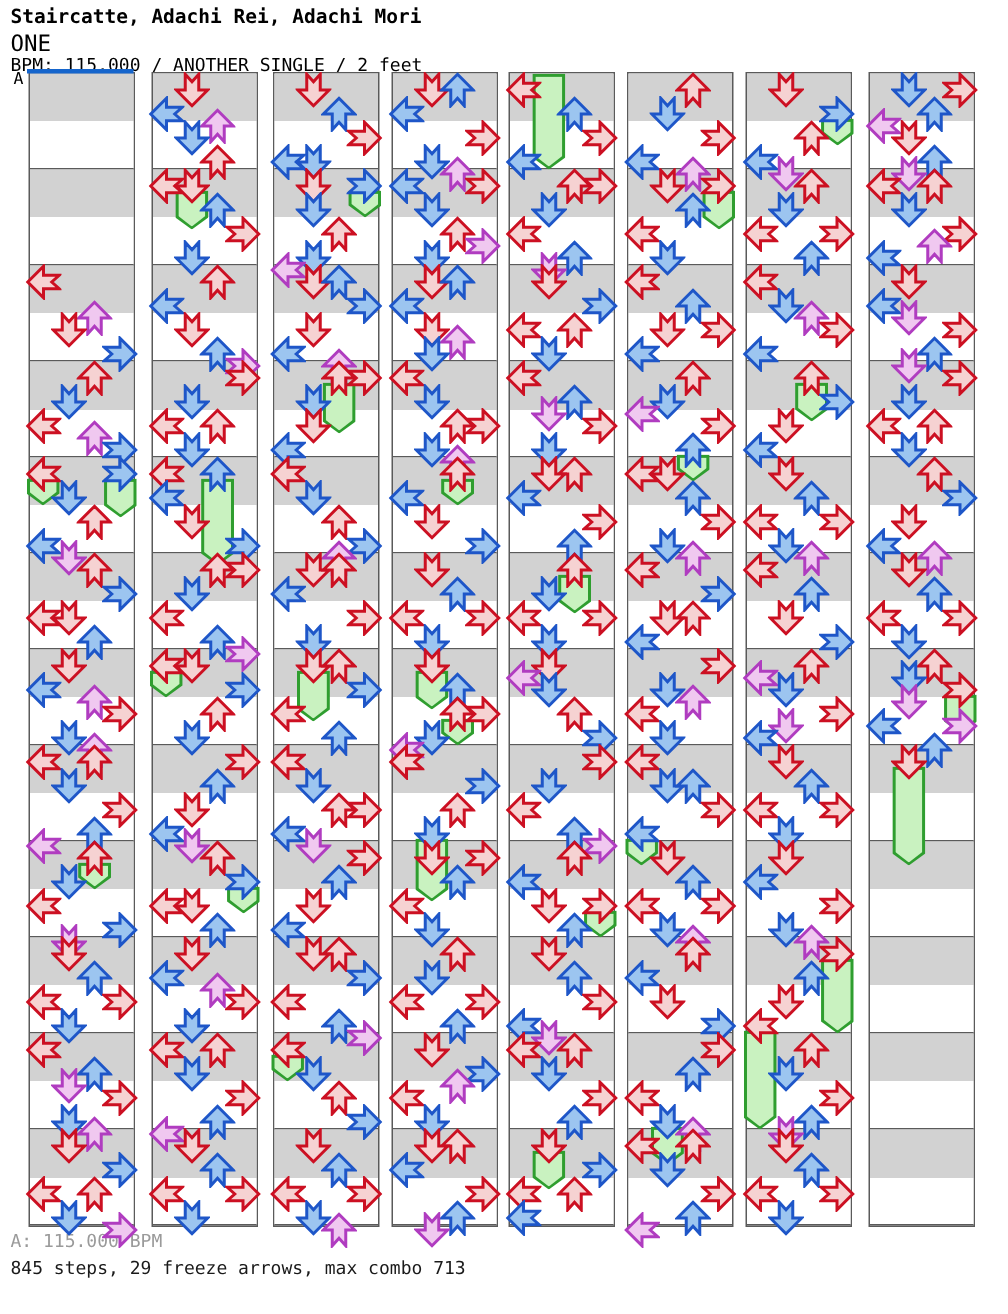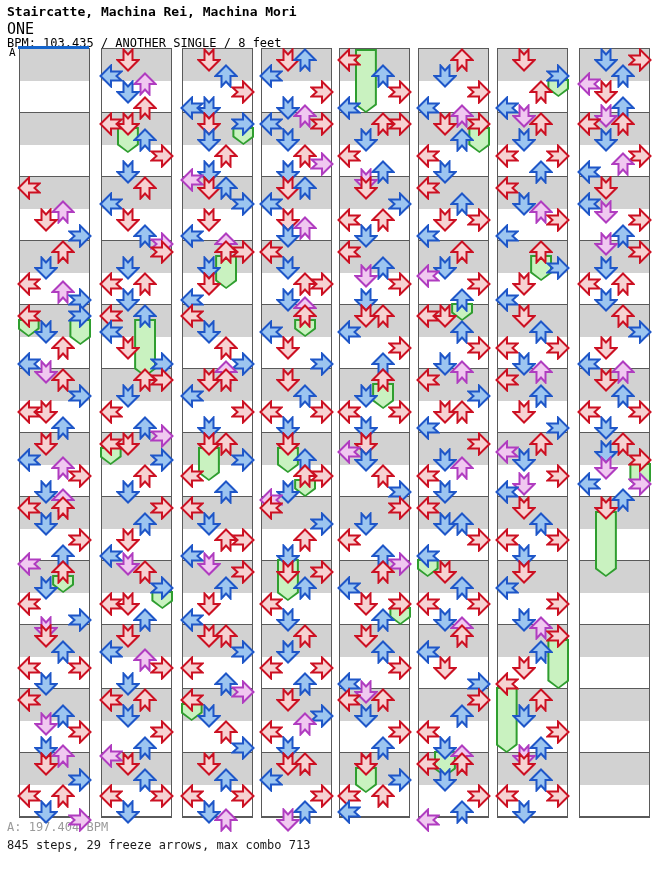--- a/index.html
+++ b/index.html
@@ -22,23 +22,23 @@
   .note svg{display:block;width:24px;height:24px;}
   .frz{position:absolute;z-index:1;}
   .frz .fo{position:absolute;inset:0;background:#2f9e2f;
     clip-path:polygon(0 0,100% 0,100% calc(100% - 8px),50% 100%,0 calc(100% - 8px));}
   .frz .fi{position:absolute;inset:2px;background:#c9f2c0;
     clip-path:polygon(0 0,100% 0,100% calc(100% - 7px),50% 100%,0 calc(100% - 7px));}
 </style>
 </head>
 <body>
 
-<div class="hdr-title">Staircatte, Machina Rei, Machina Mori</div>
+<div class="hdr-title">Staircatte, Adachi Rei, Adachi Mori</div>
 <div class="hdr-diff">ONE</div>
-<div class="hdr-info">BPM: 103.435 / ANOTHER SINGLE / 8 feet</div>
+<div class="hdr-info">BPM: 115.000 / ANOTHER SINGLE / 2 feet</div>
 <div class="marker-label">A</div>
 
 <div class="chart" id="chart">
     <div class="col" style="left: 19px; top: 48px; width: 69px; height: 768px; border-color: rgb(90, 90, 90);">
       <div class="mbox" style="background: linear-gradient(rgb(210, 210, 210) 0px, rgb(210, 210, 210) 32px, rgb(255, 255, 255) 32px, rgb(255, 255, 255) 64px); border-color: rgb(90, 90, 90);"></div>
       <div class="mbox" style="background: linear-gradient(rgb(210, 210, 210) 0px, rgb(210, 210, 210) 32px, rgb(255, 255, 255) 32px, rgb(255, 255, 255) 64px); border-color: rgb(90, 90, 90);"></div>
       <div class="mbox" style="background: linear-gradient(rgb(210, 210, 210) 0px, rgb(210, 210, 210) 32px, rgb(255, 255, 255) 32px, rgb(255, 255, 255) 64px); border-color: rgb(90, 90, 90);"></div>
       <div class="mbox" style="background: linear-gradient(rgb(210, 210, 210) 0px, rgb(210, 210, 210) 32px, rgb(255, 255, 255) 32px, rgb(255, 255, 255) 64px); border-color: rgb(90, 90, 90);"></div>
       <div class="mbox" style="background: linear-gradient(rgb(210, 210, 210) 0px, rgb(210, 210, 210) 32px, rgb(255, 255, 255) 32px, rgb(255, 255, 255) 64px); border-color: rgb(90, 90, 90);"></div>
       <div class="mbox" style="background: linear-gradient(rgb(210, 210, 210) 0px, rgb(210, 210, 210) 32px, rgb(255, 255, 255) 32px, rgb(255, 255, 255) 64px); border-color: rgb(90, 90, 90);"></div>
@@ -2589,14 +2589,14 @@
         </svg>
       </div>
       <div class="note" style="left: 13.875px; top: 447px; transform: rotate(0deg);">
         <svg viewBox="0 0 24 24">
           <path d="M12 22.5 L1.5 12 L7.5 12 L7.5 1.5 L12 6.5 L16.5 1.5 L16.5 12 L22.5 12 Z" fill="#f6d2d2" stroke="#cc1022" stroke-width="2" stroke-linejoin="miter"></path>
         </svg>
       </div>
     </div>
   </div>
 
-<div class="ftr-marker">A: 197.404 BPM</div>
+<div class="ftr-marker">A: 115.000 BPM</div>
 <div class="ftr-summary">845 steps, 29 freeze arrows, max combo 713</div>
 
 </body></html>

